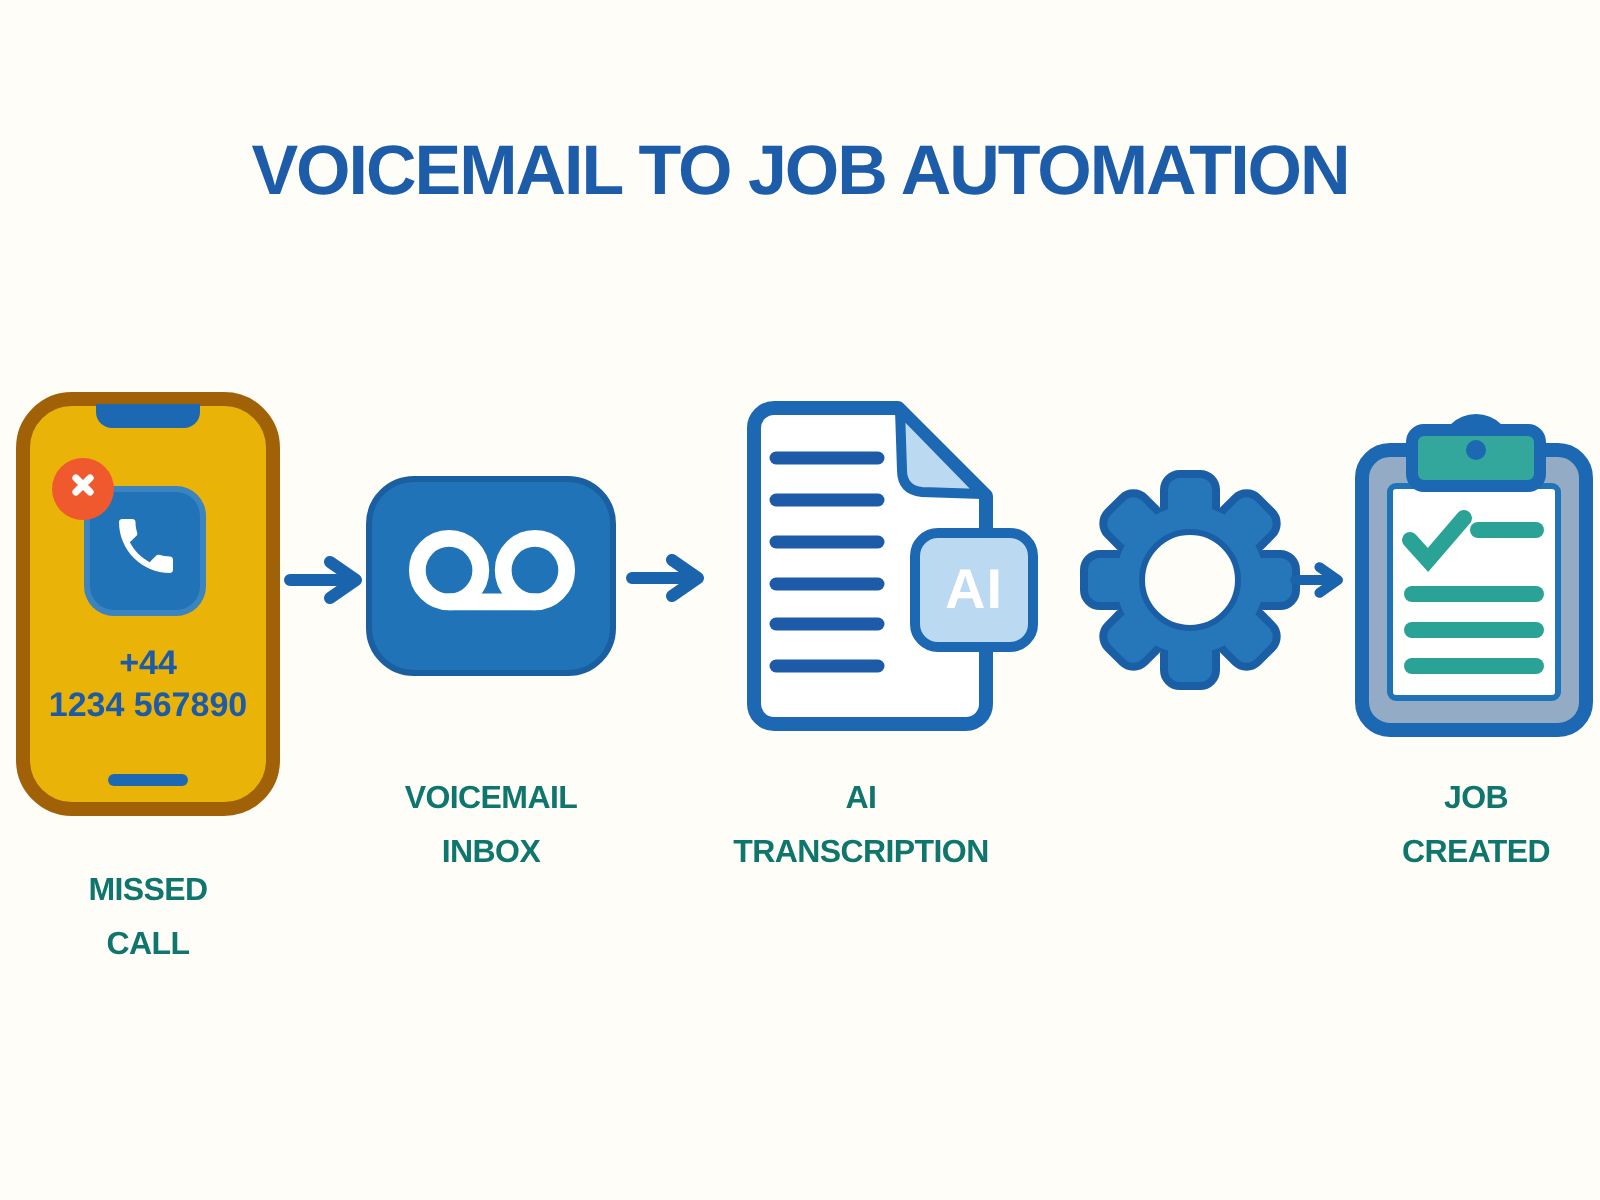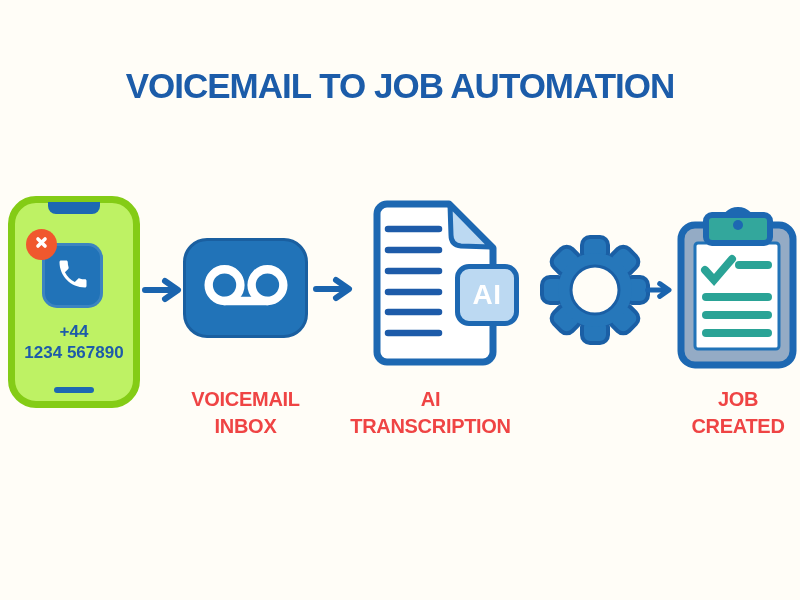--- a/index.html
+++ b/index.html
@@ -21,23 +21,23 @@
     font-weight: 800;
     letter-spacing: -1px;
     color: #1C5CA9;
   }
 
   
   .phone {
     position: absolute;
     left: 8px; top: 196px;
     width: 132px; height: 212px;
-    border: 7px solid #84cc16;
+    border: 7px solid #a16207;
     border-radius: 28px;
-    background: #bef264;
+    background: #eab308;
   }
   .notch {
     position: absolute;
     left: 50%; top: -1px;
     transform: translateX(-50%);
     width: 52px; height: 12px;
     background: #1D68B2;
     border-radius: 0 0 8px 8px;
   }
   .app-icon {
@@ -113,23 +113,23 @@
   
   .arrow { position: absolute; }
   .arrow-1 { left: 142px; top: 277px; width: 42px; height: 26px; }
   .arrow-2 { left: 313px; top: 276px; width: 42px; height: 26px; }
   .arrow-3 { left: 644px; top: 278px; width: 30px; height: 24px; }
 
   
   .step-label {
     position: absolute;
     text-align: center;
-    color: #ef4444;
+    color: #0f766e;
     font-weight: 800;
-    font-size: 20px;
+    font-size: 16px;
     line-height: 27px;
     letter-spacing: -0.3px;
     white-space: pre-line;
   }
   .label-missed-call { left: 0px;   top: 432px; width: 148px; }
   .label-voicemail   { left: 158px; top: 386px; width: 175px; }
   .label-ai          { left: 338px; top: 386px; width: 185px; }
   .label-automation  { left: 494px; top: 386px; width: 190px; }
   .label-job         { left: 663px; top: 386px; width: 150px; }
 </style>
@@ -236,20 +236,22 @@
       <g stroke="#2AA396" stroke-width="8" stroke-linecap="round" fill="none">
         <path d="M30 65 L39 75 L57 54"></path>
         <path d="M64 60 H93"></path>
         <path d="M31 92 H93"></path>
         <path d="M31 110 H93"></path>
         <path d="M31 128 H93"></path>
       </g>
     </svg>
   </div>
 
+  <div class="step-label label-missed-call">MISSED
+CALL</div>
   <div class="step-label label-voicemail">VOICEMAIL
 INBOX</div>
   <div class="step-label label-ai">AI
 TRANSCRIPTION</div>
   <div class="step-label label-job">JOB
 CREATED</div>
 
 </div>
 
 </body></html>

